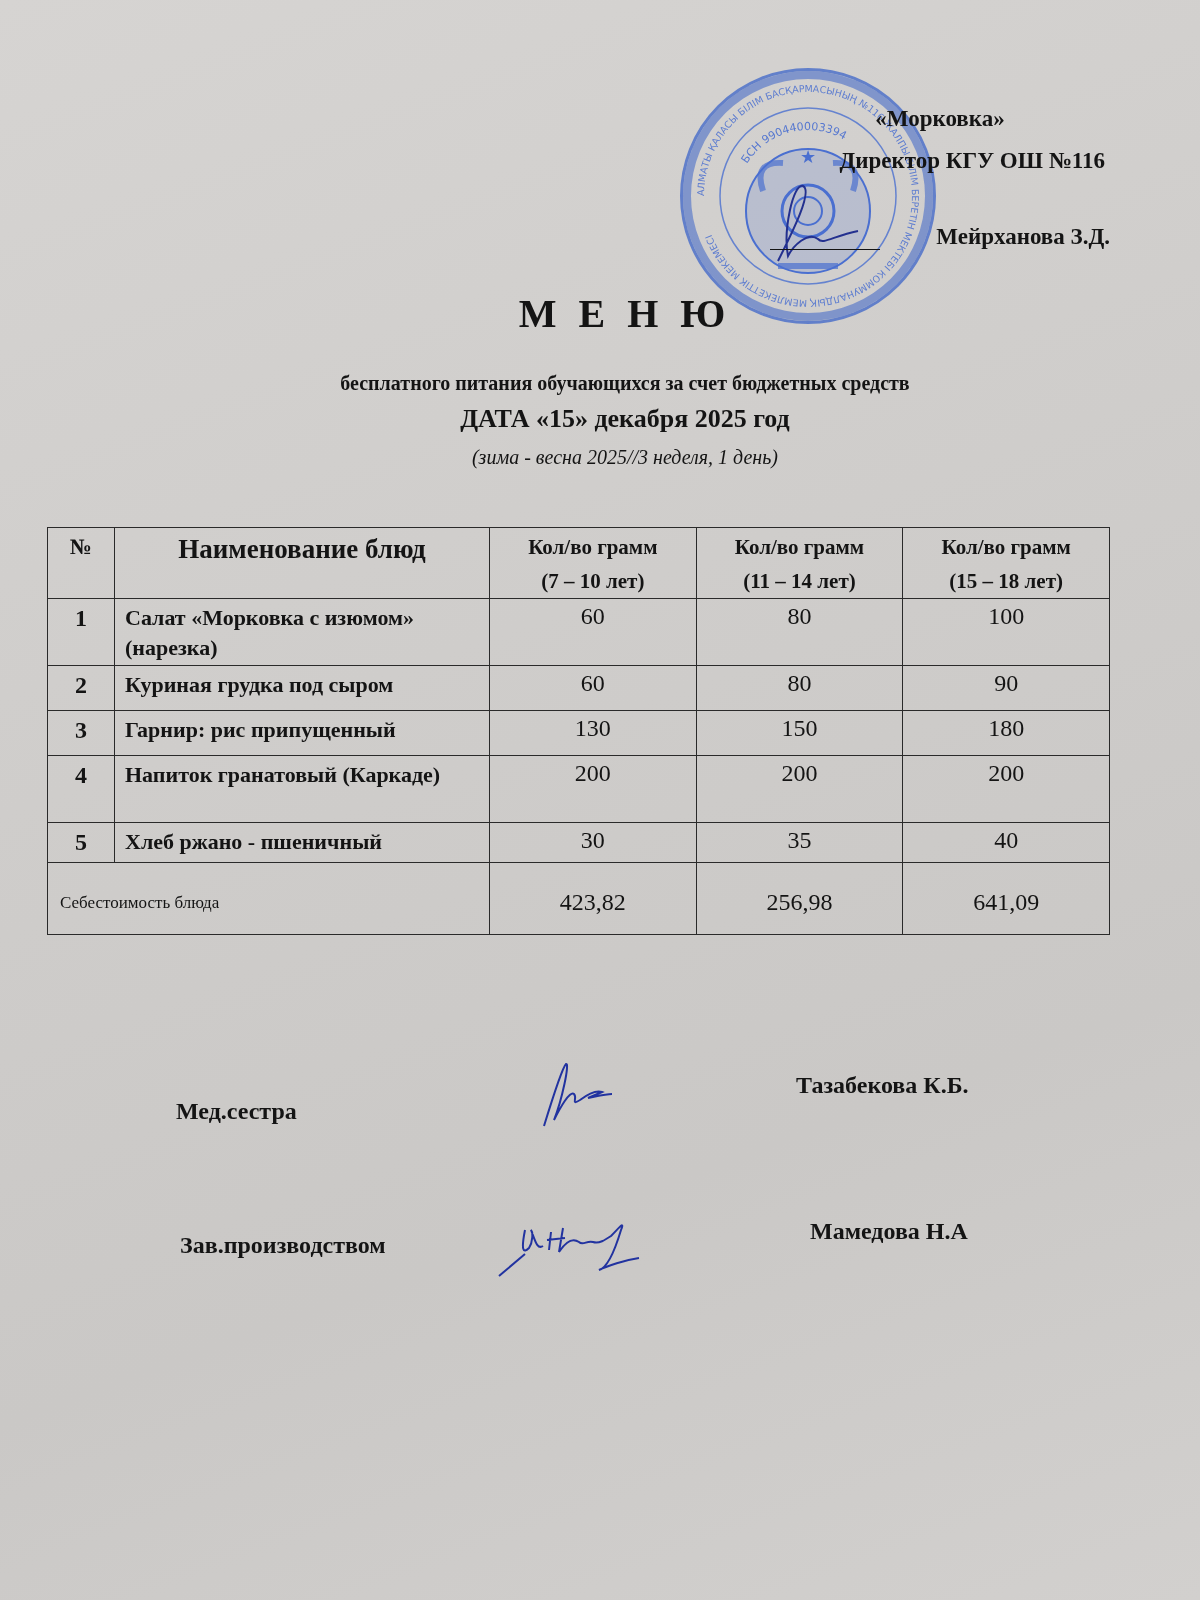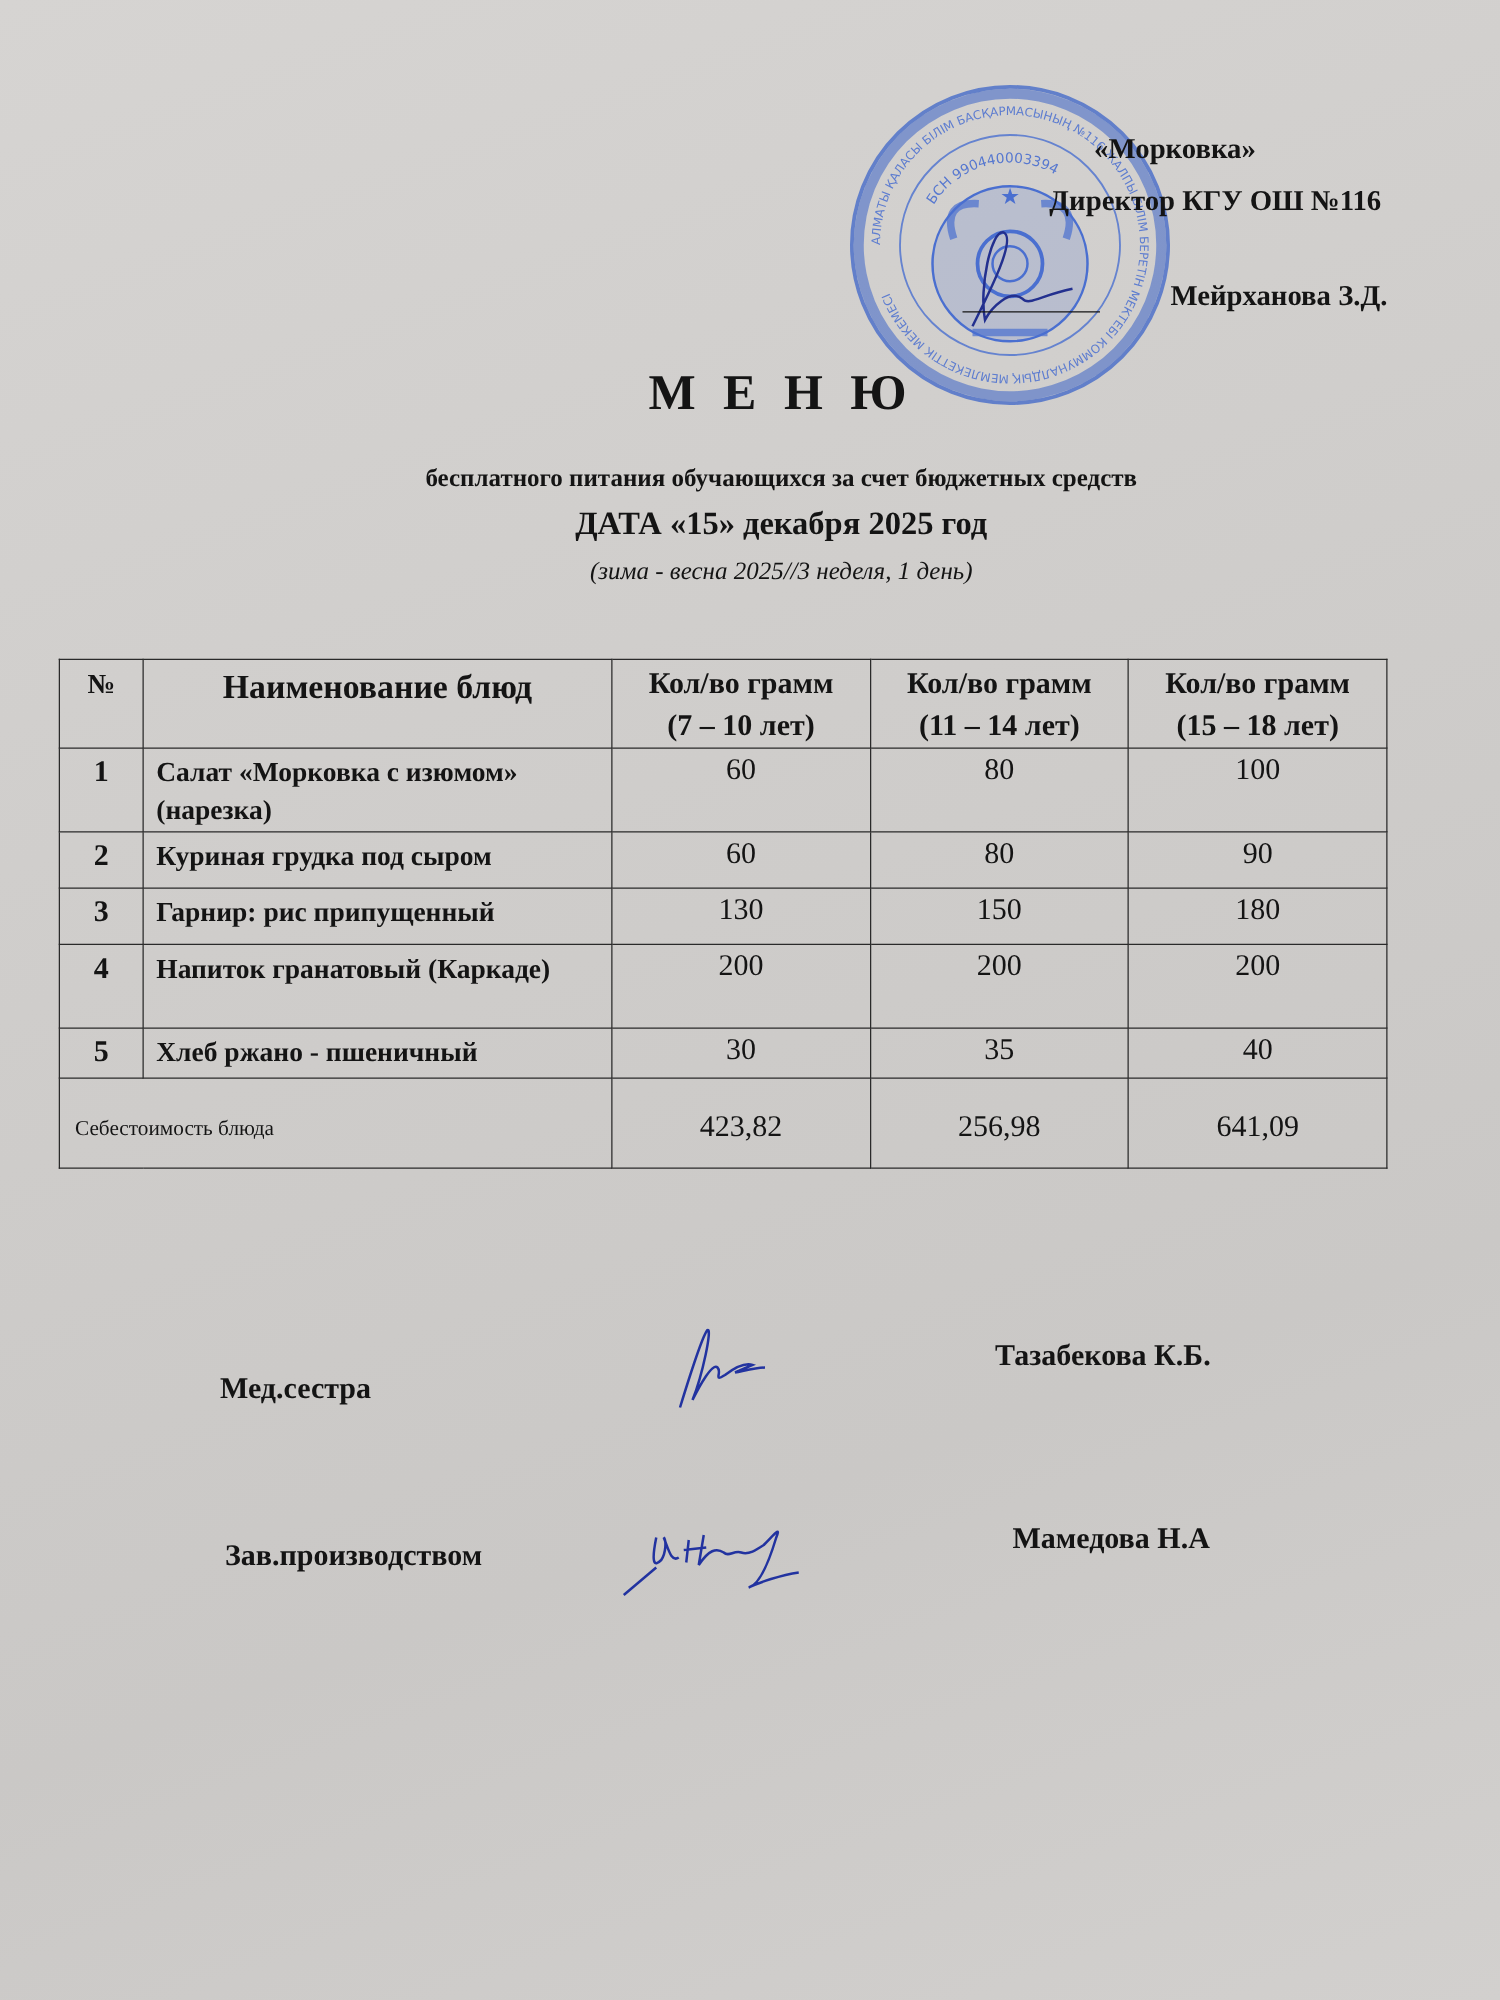--- a/index.html
+++ b/index.html
@@ -37,21 +37,21 @@
   table.menu {
     position: absolute; left: 47px; top: 527px; width: 1063px;
     border-collapse: collapse;
   }
   table.menu td, table.menu th {
     border: 1.5px solid #2a2a2a; padding: 0; vertical-align: top;
   }
   table.menu th { font-weight: bold; text-align: center; }
   .th-no { width: 66px; font-size: 22px; padding-top: 6px !important; }
   .th-name { width: 374px; font-size: 27px; padding-top: 6px !important; }
-  .th-qty { font-size: 24px; line-height: 34px; padding-top: 2px !important; margin-top: 13px; }
+  .th-qty { font-size: 21px; line-height: 34px; padding-top: 2px !important; margin-top: 13px; }
   .td-no { text-align: center; font-weight: bold; font-size: 24px; padding-top: 6px !important; }
   .td-name { font-size: 22px; padding-left: 10px !important; line-height: 30px; padding-top: 4px !important; font-weight: bold; }
   .td-val { text-align: center; font-size: 24px; padding-top: 4px !important; margin-top: 16px; }
   .cost-label { font-size: 17px; padding: 30px 0 0 12px !important; }
   .cost-val { text-align: center; font-size: 24px; padding-top: 26px !important; }
 
   
   .sign-role { font-weight: bold; font-size: 24px; }
   .sign-name { font-weight: bold; font-size: 24px; }
   .role-1 { left: 176px; top: 1098px; }

